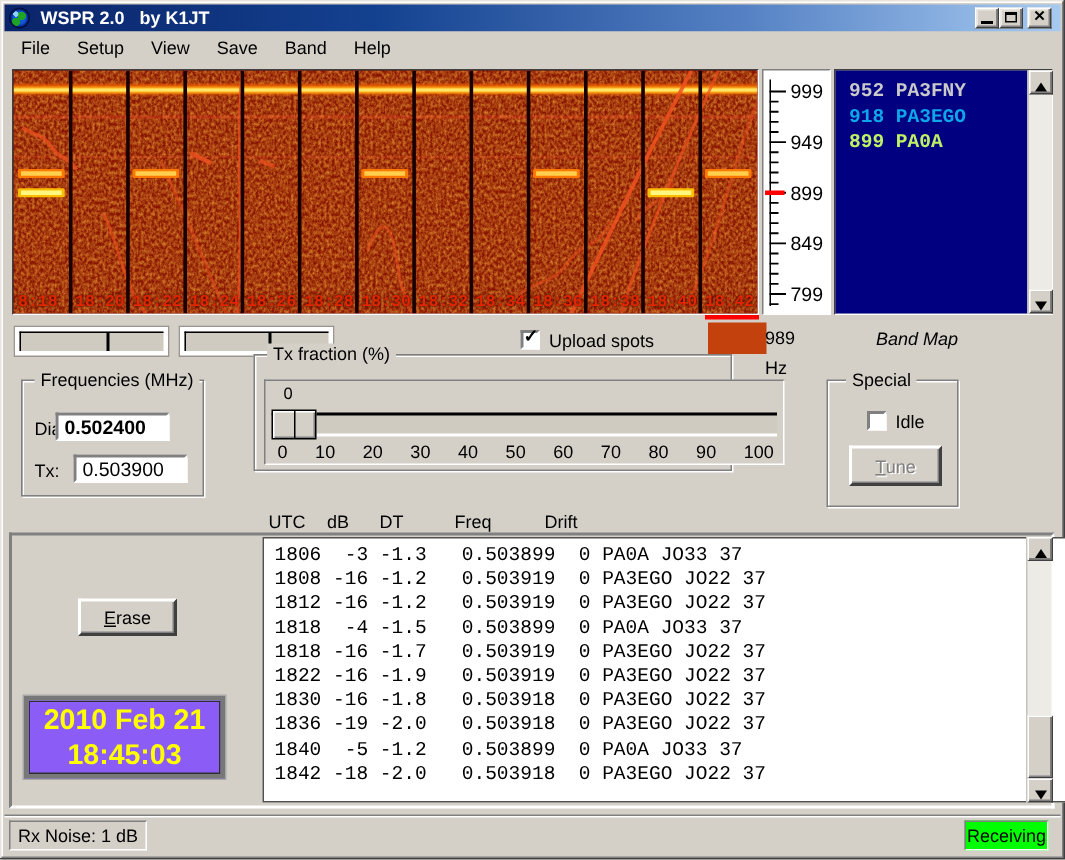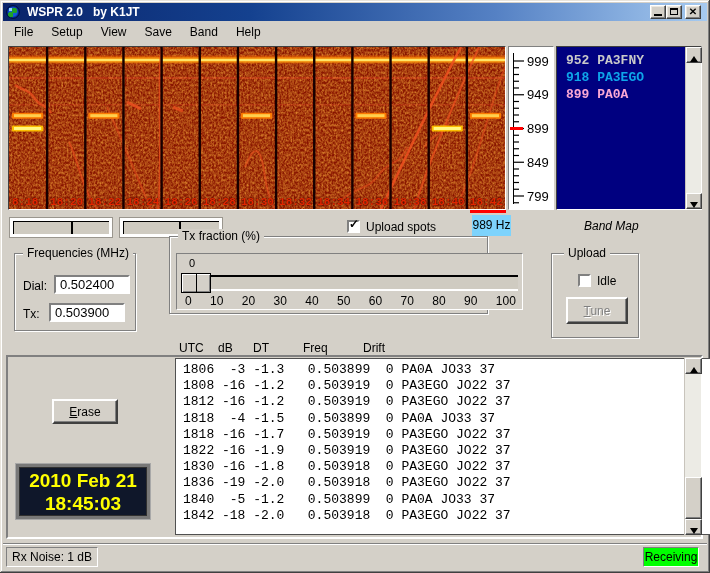--- a/index.html
+++ b/index.html
@@ -128,21 +128,21 @@
   .main-panel {
     position:absolute; left:6px; top:355px; width:697px; height:184px;
     border:2px solid; border-color:#808080 #fff #fff #808080; background:#d4d0c8;
   }
   .decode-list {
     position:absolute; left:167px; top:1px; width:551px; height:177px; background:#fff;
     border:1px solid #505050; overflow:hidden; padding:3px 0 0 7px;
   }
   .trow { font-family:"Liberation Mono", monospace; font-size:13px; line-height:16.2px; white-space:pre; color:#000; }
   .clock {
-    position:absolute; left:8px; top:107px; width:134px; height:55px; background:#0f172a;
+    position:absolute; left:8px; top:107px; width:134px; height:55px; background:#8b5cf6;
     border:3px solid #787878; box-shadow: 0 0 0 1px #a8a8a8, inset 0 0 0 1px #303030;
     color:#ffff00; text-align:center; font-weight:bold; font-size:19px; line-height:23px; padding-top:2px;
   }
   
   .status-sep { position:absolute; left:3px; top:543px; width:704px; height:2px; border-top:1px solid #808080; border-bottom:1px solid #fff; }
   .status-cell {
     position:absolute; top:547px; height:20px; font-size:12px; line-height:18px;
     border:1px solid; border-color:#808080 #fff #fff #808080; padding:0 5px; white-space:nowrap;
   }
   .cell-noise { left:6px; width:92px; }
@@ -264,21 +264,21 @@
         <text x="18" y="119.75" font-size="13" fill="#000" font-family="Liberation Sans, sans-serif">849</text>
         <text x="18" y="153.5" font-size="13" fill="#000" font-family="Liberation Sans, sans-serif">799</text>
         <rect x="1" y="80" width="13" height="3" fill="#ff0000"></rect>
       </svg>
   </div>
 
   <div class="bandmap">
     <div class="bm-list">
         <div class="bm-entry" style="color: rgb(201, 201, 201);">952 PA3FNY</div>
         <div class="bm-entry" style="color: #0ea5e9;">918 PA3EGO</div>
-        <div class="bm-entry" style="color: #f9a8d4;">899 PA0A</div>
+        <div class="bm-entry" style="color: #bef264;">899 PA0A</div>
       </div>
     <div class="scrollbar" style="height:162px;">
       <div class="sb-btn up"><span class="tri t-up"></span></div>
       <div class="sb-btn down"><span class="tri t-down"></span></div>
     </div>
   </div>
 
   <div class="mini-slider" style="left:9px;">
     <div class="mini-track">
         <div class="mini-thumb" style="left:60%;"></div>
@@ -289,28 +289,28 @@
         <div class="mini-thumb" style="left:58%;"></div>
       </div>
   </div>
 
   <span class="checkbox" style="left:347px; top:220px;">
     <span class="chk" style="visibility: visible;">✓</span>
   </span>
   <span class="label12" style="left:366px; top:220px;">Upload spots</span>
 
   <span class="rx-marker-line"></span>
-  <span class="rx-marker" style="background: #7dd3fc;">989 Hz</span>
+  <span class="rx-marker" style="background: #c2410c; padding-left: 38px;">989 Hz</span>
 
   <span class="label12" style="left:584px; top:219px;font-style:italic;">Band Map</span>
 
   <div class="groupbox" style="left:14px; top:253px; width:122px; height:78px;">
     <span class="legend">Frequencies (MHz)</span>
     <span class="label12" style="left:8px; top:25px;">Dial:</span>
-    <input class="field" style="left: 39px; top: 21px; width: 76px;" value="0.502400">
+    <input class="field" style="left: 22px; top: 21px; width: 76px; font-weight: bold;" value="0.502400">
     <span class="label12" style="left:8px; top:53px;">Tx:</span>
     <input class="field" style="left: 34px; top: 49px; width: 76px;" value="0.503900">
   </div>
 
   <div class="groupbox" style="left:169px; top:236px; width:319px; height:78px;">
     <span class="legend">Tx fraction (%)</span>
     <div class="tx-inner">
       <span class="tx-value">0</span>
       <div class="tx-groove"></div>
       <div class="tx-thumb"></div>
@@ -324,21 +324,21 @@
           <span>60</span>
           <span>70</span>
           <span>80</span>
           <span>90</span>
           <span>100</span>
         </div>
     </div>
   </div>
 
   <div class="groupbox" style="left:551px; top:253px; width:88px; height:85px;">
-    <span class="legend" style="left:12px;">Upload</span>
+    <span class="legend" style="left:12px;">Special</span>
     <span class="checkbox" style="left:26px; top:20px;">
       
     </span>
     <span class="label12" style="left:45px; top:20px;">Idle</span>
     <button class="btn disabled" style="left:14px; top:43px; width:62px; height:27px; line-height:23px;">
       <span class="btn-label">Tune</span>
     </button>
   </div>
 
   <div style="position:absolute; left:0; top:341px; width:710px; height:14px;">

